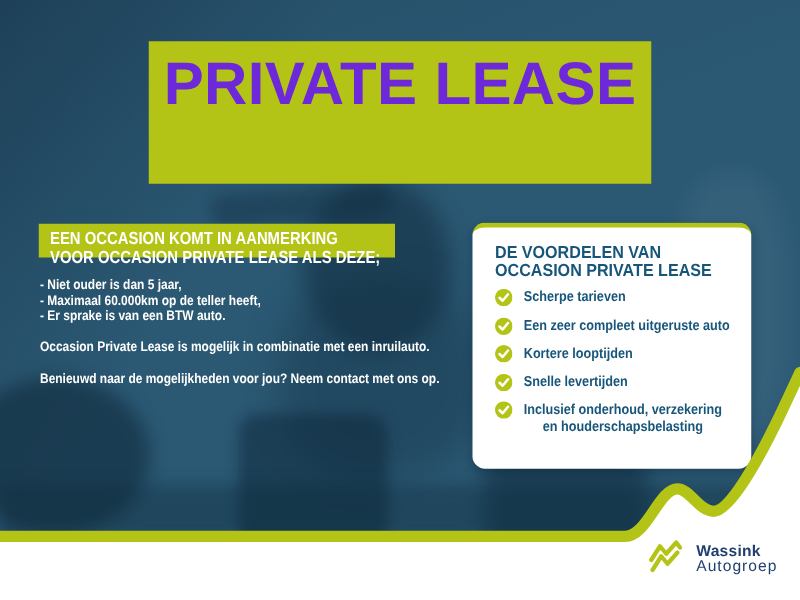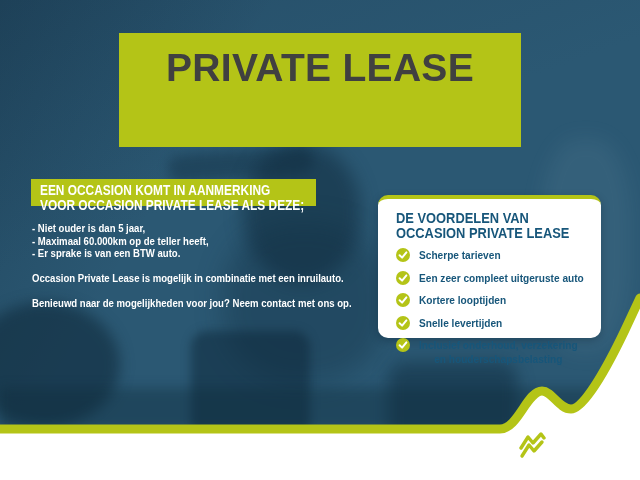--- a/index.html
+++ b/index.html
@@ -27,42 +27,42 @@
   .b-light{left:540px;top:138px;width:92px;height:215px;border-radius:40%;
     background:rgba(190,215,225,.07);filter:blur(10px);}
   .b-vignette{left:0;top:0;width:640px;height:480px;
     background:linear-gradient(120deg, rgba(8,28,44,.28) 0%, rgba(8,28,44,0) 30%);}
   
   .banner{
     position:absolute;left:119px;top:33px;width:402px;height:114px;
     background:var(--lime,#b4c417);text-align:center;padding-top:11px;box-sizing:border-box;
   }
   .banner-line{
-    color:#404040;font-weight:bold;font-size:39px;line-height:47px;letter-spacing:.3px;white-space:nowrap;
+    color:#6d28d9;font-weight:bold;font-size:48px;line-height:47px;letter-spacing:.3px;white-space:nowrap;
   }
   
   .green-label{
     position:absolute;left:31px;top:179px;width:285px;height:27px;box-sizing:border-box;
     background:var(--lime,#b4c417);padding:4px 0 0 9px;
   }
   .gl-line{
     color:#fff;font-weight:bold;font-size:14px;line-height:15px;white-space:nowrap;
     transform:scaleX(.85);transform-origin:0 50%;
   }
   .bullets{position:absolute;left:32px;top:222px;}
   .bullet-line,.note{
     color:#fff;font-weight:bold;font-size:11px;line-height:12.5px;white-space:nowrap;
     transform:scaleX(.87);transform-origin:0 50%;
   }
   .note{position:absolute;left:32px;}
   .note-1{top:272px;}
   .note-2{top:297px;}
   
   .card{
-    position:absolute;left:378px;top:195px;width:223px;height:143px;box-sizing:border-box;
+    position:absolute;left:378px;top:178px;width:223px;height:197px;box-sizing:border-box;
     background:#fff;border-radius:10px;border-top:4px solid var(--lime,#b4c417);
     box-shadow:0 3px 8px rgba(0,20,35,.25);
   }
   .card-heading{margin:12px 0 0 18px;}
   .ch-line{
     color:var(--dark_text,#17567a);font-weight:bold;font-size:14px;line-height:14.5px;
     white-space:nowrap;transform:scaleX(.92);transform-origin:0 50%;
   }
   .card-list{margin:8px 0 0 18px;}
   .benefit-row{display:flex;align-items:flex-start;margin-bottom:8.5px;text-align:center;}
@@ -184,15 +184,19 @@
     <path d="M0,429 L500,429 C518,429 527,391 542,391 C552,391 559,409 571,409 C583,409 604,374 625,330 L640,298" fill="none" style="stroke:var(--lime,#b4c417)" stroke-width="9" stroke-linecap="round" stroke-linejoin="round"></path>
   </svg>
 
   <div class="logo">
     <span class="logo-icon">
       <svg width="36" height="29" viewBox="0 0 36 29">
         <path d="M3,16 L10,5 L15,11 L23,2 L26,6" fill="none" style="stroke:var(--lime,#b4c417)" stroke-width="3.4" stroke-linecap="round" stroke-linejoin="round"></path>
         <path d="M4,24 L11,13 L16,19 L24,10" fill="none" style="stroke:var(--lime,#b4c417)" stroke-width="3.4" stroke-linecap="round" stroke-linejoin="round"></path>
       </svg>
     </span>
+    <span class="logo-text">
+      <span class="logo-name">Wassink</span>
+      <span class="logo-sub">Autogroep</span>
+    </span>
   </div>
 
 </div>
 
 </body></html>

